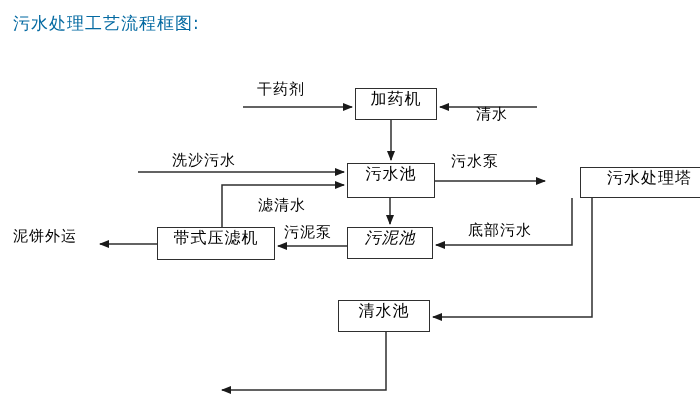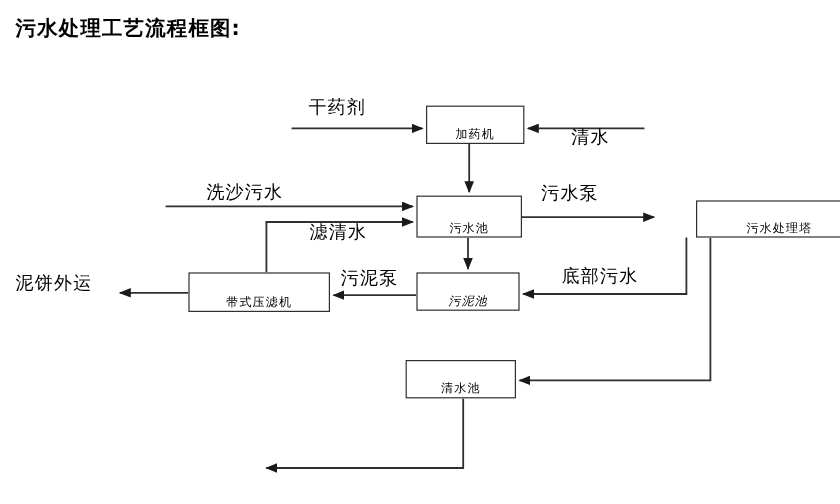--- a/index.html
+++ b/index.html
@@ -1,42 +1,42 @@
 <!DOCTYPE html>
 <html><head>
 <meta charset="utf-8">
 <style>
   html,body{margin:0;padding:0;background:#fff;}
   .canvas{
     position:relative;width:700px;height:420px;background:#ffffff;
     font-family:"DejaVu Sans",sans-serif;color:#000;overflow:hidden;
   }
   .title{
-    position:absolute;left:13px;top:12px;font-size:17px;font-weight:bold;
-    letter-spacing:1px;color:#000000;white-space:nowrap;
+    position:absolute;left:13px;top:12px;font-size:17px;font-weight:normal;
+    letter-spacing:1px;color:#0369a1;white-space:nowrap;
   }
   svg.connectors{position:absolute;left:0;top:0;}
   .node{
     position:absolute;box-sizing:border-box;border:1.5px solid #2f2f2f;
-    background:#ffffff;display:flex;align-items:flex-end;justify-content:center;
-    font-size:10px;color:#000;white-space:nowrap;letter-spacing:1px;
+    background:#ffffff;display:flex;align-items:flex-start;justify-content:center;
+    font-size:16px;color:#000;white-space:nowrap;letter-spacing:1px;
   }
   .flabel{
     position:absolute;font-size:15px;color:#000;white-space:nowrap;letter-spacing:1px;
   }
   #n-dosing{left:355px;top:88px;width:82px;height:32px;}
   #n-sewage{left:347px;top:163px;width:88px;height:35px;}
   #n-tower{left:548px;top:167px;width:139px;height:31px;margin-left:32px;}
   #n-sludge{left:347px;top:227px;width:86px;height:32px;font-style:italic;}
   #n-press{left:157px;top:227px;width:118px;height:33px;}
   #n-clean{left:338px;top:300px;width:92px;height:32px;}
   #l-dry{left:257px;top:80px;}
   #l-cleanw{left:476px;top:73px;margin-top:32px;}
   #l-wash{left:172px;top:151px;}
-  #l-filtered{left:258px;top:184px;}
+  #l-filtered{left:258px;top:196px;}
   #l-spump{left:451px;top:152px;}
   #l-slpump{left:284px;top:223px;}
   #l-bottom{left:468px;top:221px;}
   #l-mud{left:13px;top:227px;}
   #l-recycle{left:262px;top:363px;}
 </style>
 </head>
 <body>
 
 <div class="canvas">

